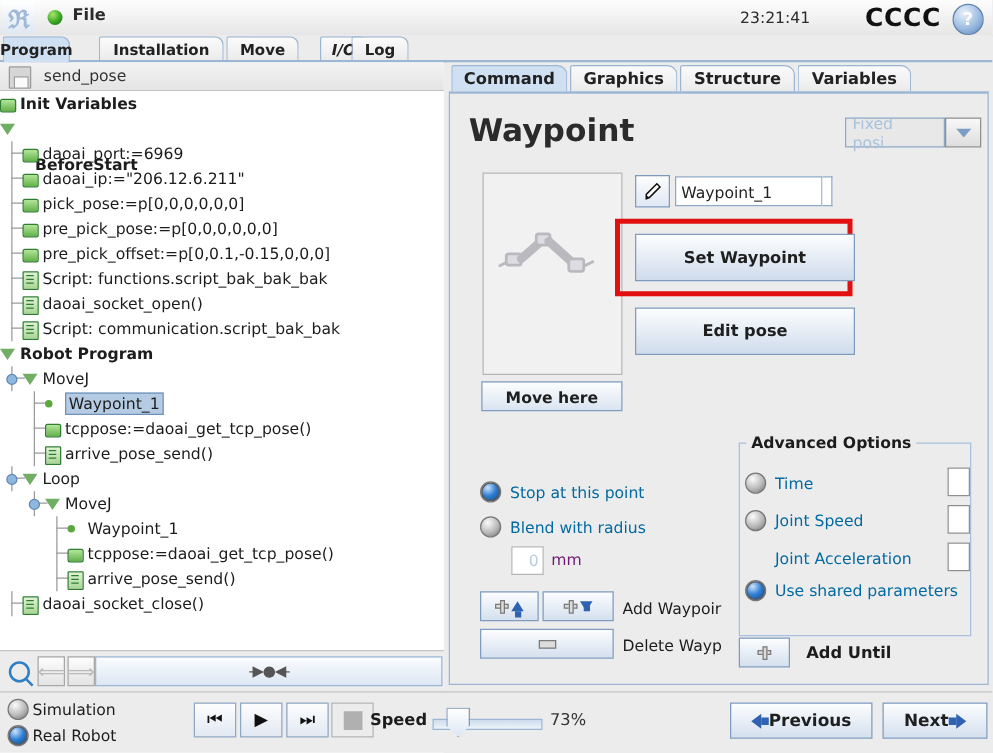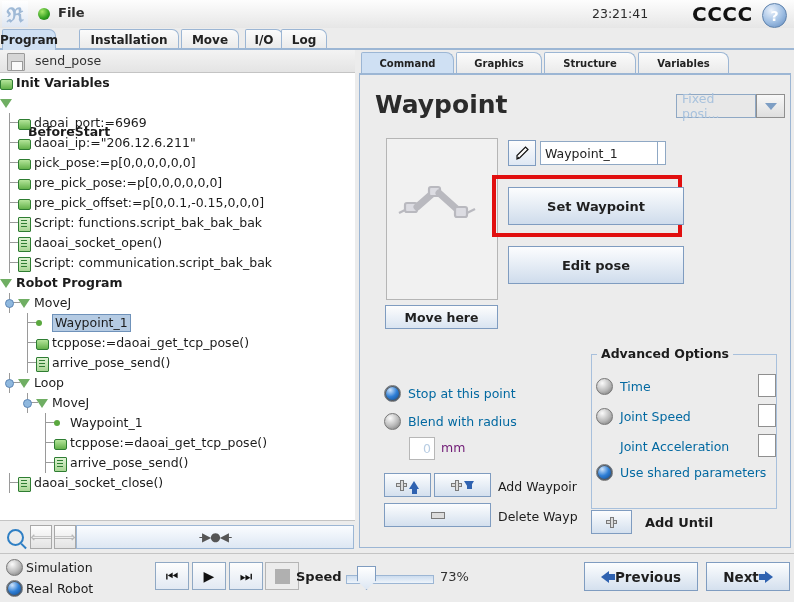--- a/index.html
+++ b/index.html
@@ -80,21 +80,21 @@
     background:#2f7fc4;transform:rotate(45deg);}
   .arrw{font-size:15px;color:#b9b9b9;line-height:1;}
   .poslider{position:absolute;left:76px;top:4px;width:278px;height:24px;box-sizing:border-box;
     border:1px solid #9cb6d4;background:linear-gradient(#fafcff,#dde7f3);
     display:flex;align-items:center;justify-content:center;font-size:12px;color:#555;letter-spacing:-1px;}
 
   
   .rightpanel{position:absolute;left:357px;top:50px;width:437px;height:502px;background:#ececec;}
   .rtabs{position:absolute;left:0;top:2px;height:22px;width:437px;}
   .rtab{position:absolute;top:0;height:21px;box-sizing:border-box;border:1px solid #9cb6d4;
-    border-bottom:none;background:linear-gradient(#fbfbfb,#eaeaea);font-size:10px;font-weight:bold;
+    border-bottom:none;background:linear-gradient(#fbfbfb,#eaeaea);font-size:13px;font-weight:bold;
     color:#222;display:flex;align-items:center;justify-content:center;border-radius:2px 8px 0 0;}
   .rtab.sel{background:#cfe0f3;z-index:3;}
   .rbody{position:absolute;left:2px;top:23px;width:432px;height:475px;box-sizing:border-box;
     border:1px solid #9cb6d4;border-top:2px solid #9cb6d4;background:#ececec;}
 
   .wtitle{position:absolute;left:18px;top:28px;font-size:25px;font-weight:bold;color:#2b2b2b;}
   .fixedsel{position:absolute;left:676px;top:94px;width:80px;height:24px;box-sizing:border-box;
     border:1px solid #8fa8c4;background:#e8e8e8;color:#a8c2dd;font-size:12.5px;
     display:flex;align-items:center;padding-left:5px;}
   .fixedarrow{position:absolute;left:756px;top:94px;width:29px;height:24px;box-sizing:border-box;
@@ -203,21 +203,21 @@
     <div class="filelbl">File</div>
     <div class="clock">23:21:41</div>
     <div class="brand">CCCC</div>
     <div class="helpbtn">?</div>
   </div>
 
   <div class="tabstrip" id="main-tabs">
       <div class="mtab sel" style="left: 2px; width: 54px;">Program</div>
       <div class="mtab" style="left: 79px; width: 100px;">Installation</div>
       <div class="mtab" style="left: 181px; width: 58px;">Move</div>
-      <div class="mtab" style="left: 245px; width: 38px;">I/O</div>
+      <div class="mtab" style="left: 256px; width: 38px; font-style: italic;">I/O</div>
       <div class="mtab" style="left: 281px; width: 46px;">Log</div>
     </div>
 
   <div class="leftpanel">
     <div class="fileband">
       <div class="diskicon"></div>
       <div class="filename">send_pose</div>
     </div>
     <div class="tree" id="tree">
         <div class="trow">

